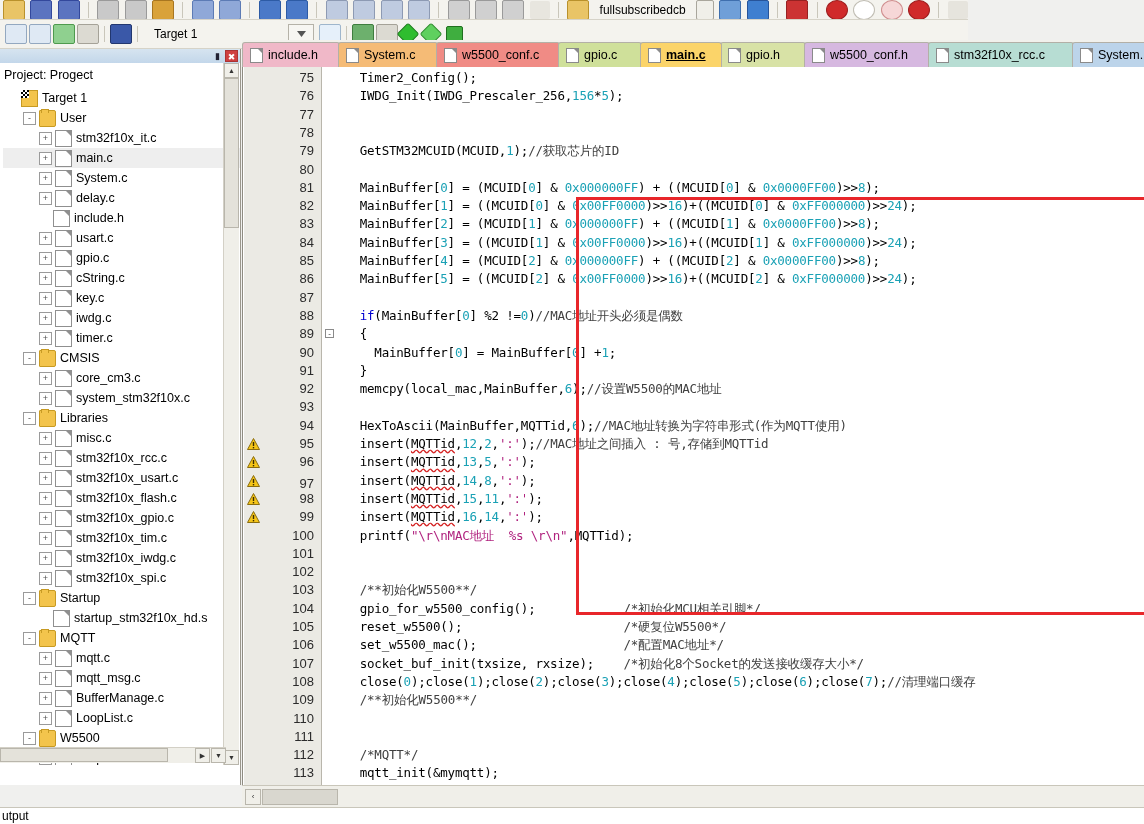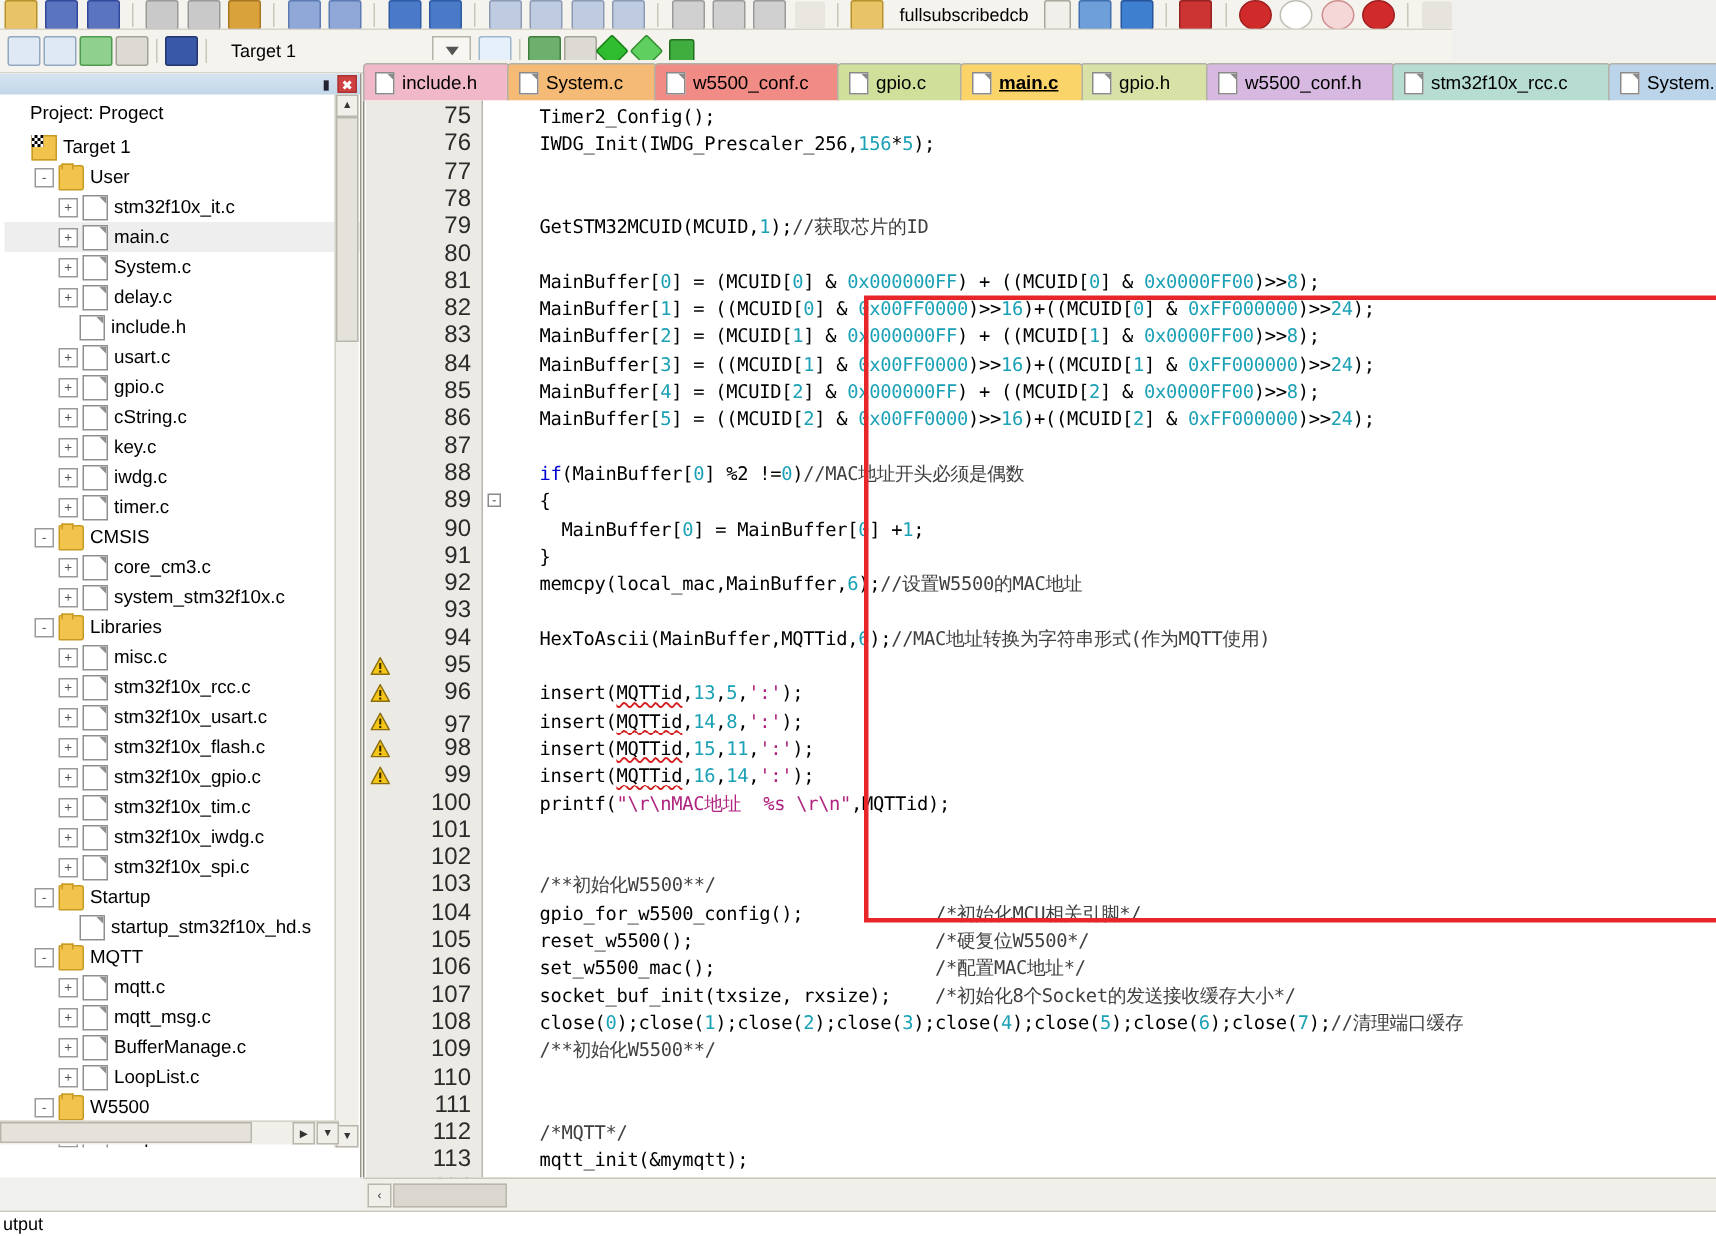--- a/index.html
+++ b/index.html
@@ -76,21 +76,21 @@
 
   #code-pane{position:absolute;left:0;top:27px;width:902px;height:718px;background:#fff;
      border-left:1px solid #8f8c82;box-sizing:border-box;}
   #marker-col{position:absolute;left:1px;top:0;width:20px;height:718px;background:#ebeae4;}
   #num-col{position:absolute;left:21px;top:0;width:58px;height:718px;background:#ebeae4;
      border-right:1px solid #b9b6ac;box-sizing:border-box;}
   #fold-col{position:absolute;left:80px;top:0;width:14px;height:718px;background:#ffffff;}
   #code-col{position:absolute;left:94px;top:0;right:0;height:718px;background:#fff;overflow:hidden;}
 
   .ln{position:absolute;right:7px;height:18.3px;line-height:18.3px;
-      font-family:"Liberation Sans", sans-serif;font-size:16px;color:#2b2b2b;text-align:right;}
+      font-family:"Liberation Sans", sans-serif;font-size:13px;color:#2b2b2b;text-align:right;}
   .warn{position:absolute;left:3px;width:14px;height:13px;}
   .warn svg{display:block;}
   .foldmark{position:absolute;left:2px;width:9px;height:9px;border:1px solid #8a8a8a;background:#fff;
      font-size:8px;line-height:7px;text-align:center;color:#333;box-sizing:border-box;}
 
   .cl{position:absolute;left:8px;height:18.3px;line-height:18.3px;white-space:pre;
       font-family:"DejaVu Sans Mono", monospace;font-size:12.5px;color:#000;letter-spacing:-0.2px;}
   .kw{color:#0000d0;}
   .num{color:#1aa1b5;}
   .cmt{color:#404040;}
@@ -189,21 +189,21 @@
   </div>
 
   <div id="project-panel">
     <div id="project-titlebar">
       <span class="pin-btn">▮</span>
       <span class="close-btn">✖</span>
     </div>
 
     <div id="tree-wrap">
       <div style="height:2px;"></div>
-      <div class="trow" style="padding-left:20px;">
+      <div class="trow" style="padding-left:4px;">
         <span class="tlabel">Project: Progect</span>
       </div>
       <div id="tree">
           <div class="trow">
             <span class="tindent" style="width: 4px;"></span>
             <span class="exp none"></span>
             <span class="ico target"></span>
             <span class="tlabel">Target 1</span>
           </div>
           <div class="trow">
@@ -556,20 +556,21 @@
           <div class="cl" style="top: 185px;"><span>  MainBuffer[</span><span class="num">4</span><span>] = (MCUID[</span><span class="num">2</span><span>] &amp; </span><span class="num">0x000000FF</span><span>) + ((MCUID[</span><span class="num">2</span><span>] &amp; </span><span class="num">0x0000FF00</span><span>)&gt;&gt;</span><span class="num">8</span><span>);</span></div>
           <div class="cl" style="top: 203.3px;"><span>  MainBuffer[</span><span class="num">5</span><span>] = ((MCUID[</span><span class="num">2</span><span>] &amp; </span><span class="num">0x00FF0000</span><span>)&gt;&gt;</span><span class="num">16</span><span>)+((MCUID[</span><span class="num">2</span><span>] &amp; </span><span class="num">0xFF000000</span><span>)&gt;&gt;</span><span class="num">24</span><span>);</span></div>
           <div class="cl" style="top: 221.6px;"></div>
           <div class="cl" style="top: 239.9px;"><span>  </span><span class="kw">if</span><span>(MainBuffer[</span><span class="num">0</span><span>] %2 !=</span><span class="num">0</span><span>)</span><span class="cmt">//MAC地址开头必须是偶数</span></div>
           <div class="cl" style="top: 258.2px;"><span>  {</span></div>
           <div class="cl" style="top: 276.5px;"><span>    MainBuffer[</span><span class="num">0</span><span>] = MainBuffer[</span><span class="num">0</span><span>] +</span><span class="num">1</span><span>;</span></div>
           <div class="cl" style="top: 294.8px;"><span>  }</span></div>
           <div class="cl" style="top: 313.1px;"><span>  memcpy(local_mac,MainBuffer,</span><span class="num">6</span><span>);</span><span class="cmt">//设置W5500的MAC地址</span></div>
           <div class="cl" style="top: 331.4px;"></div>
           <div class="cl" style="top: 349.7px;"><span>  HexToAscii(MainBuffer,MQTTid,</span><span class="num">6</span><span>);</span><span class="cmt">//MAC地址转换为字符串形式(作为MQTT使用)</span></div>
+          <div class="cl" style="top: 368px;"><span>  insert(</span><span class="sq">MQTTid</span><span>,</span><span class="num">12</span><span>,</span><span class="num">2</span><span>,</span><span class="str">':'</span><span>);</span><span class="cmt">//MAC地址之间插入 : 号,存储到MQTTid</span></div>
           <div class="cl" style="top: 386.3px;"><span>  insert(</span><span class="sq">MQTTid</span><span>,</span><span class="num">13</span><span>,</span><span class="num">5</span><span>,</span><span class="str">':'</span><span>);</span></div>
           <div class="cl" style="top: 404.6px;"><span>  insert(</span><span class="sq">MQTTid</span><span>,</span><span class="num">14</span><span>,</span><span class="num">8</span><span>,</span><span class="str">':'</span><span>);</span></div>
           <div class="cl" style="top: 422.9px;"><span>  insert(</span><span class="sq">MQTTid</span><span>,</span><span class="num">15</span><span>,</span><span class="num">11</span><span>,</span><span class="str">':'</span><span>);</span></div>
           <div class="cl" style="top: 441.2px;"><span>  insert(</span><span class="sq">MQTTid</span><span>,</span><span class="num">16</span><span>,</span><span class="num">14</span><span>,</span><span class="str">':'</span><span>);</span></div>
           <div class="cl" style="top: 459.5px;"><span>  printf(</span><span class="str">"\r\nMAC地址  %s \r\n"</span><span>,MQTTid);</span></div>
           <div class="cl" style="top: 477.8px;"></div>
           <div class="cl" style="top: 496.1px;"></div>
           <div class="cl" style="top: 514.4px;"><span class="cmt">  /**初始化W5500**/</span></div>
           <div class="cl" style="top: 532.7px;"><span>  gpio_for_w5500_config();            </span><span class="cmt">/*初始化MCU相关引脚*/</span></div>
           <div class="cl" style="top: 551px;"><span>  reset_w5500();                      </span><span class="cmt">/*硬复位W5500*/</span></div>

